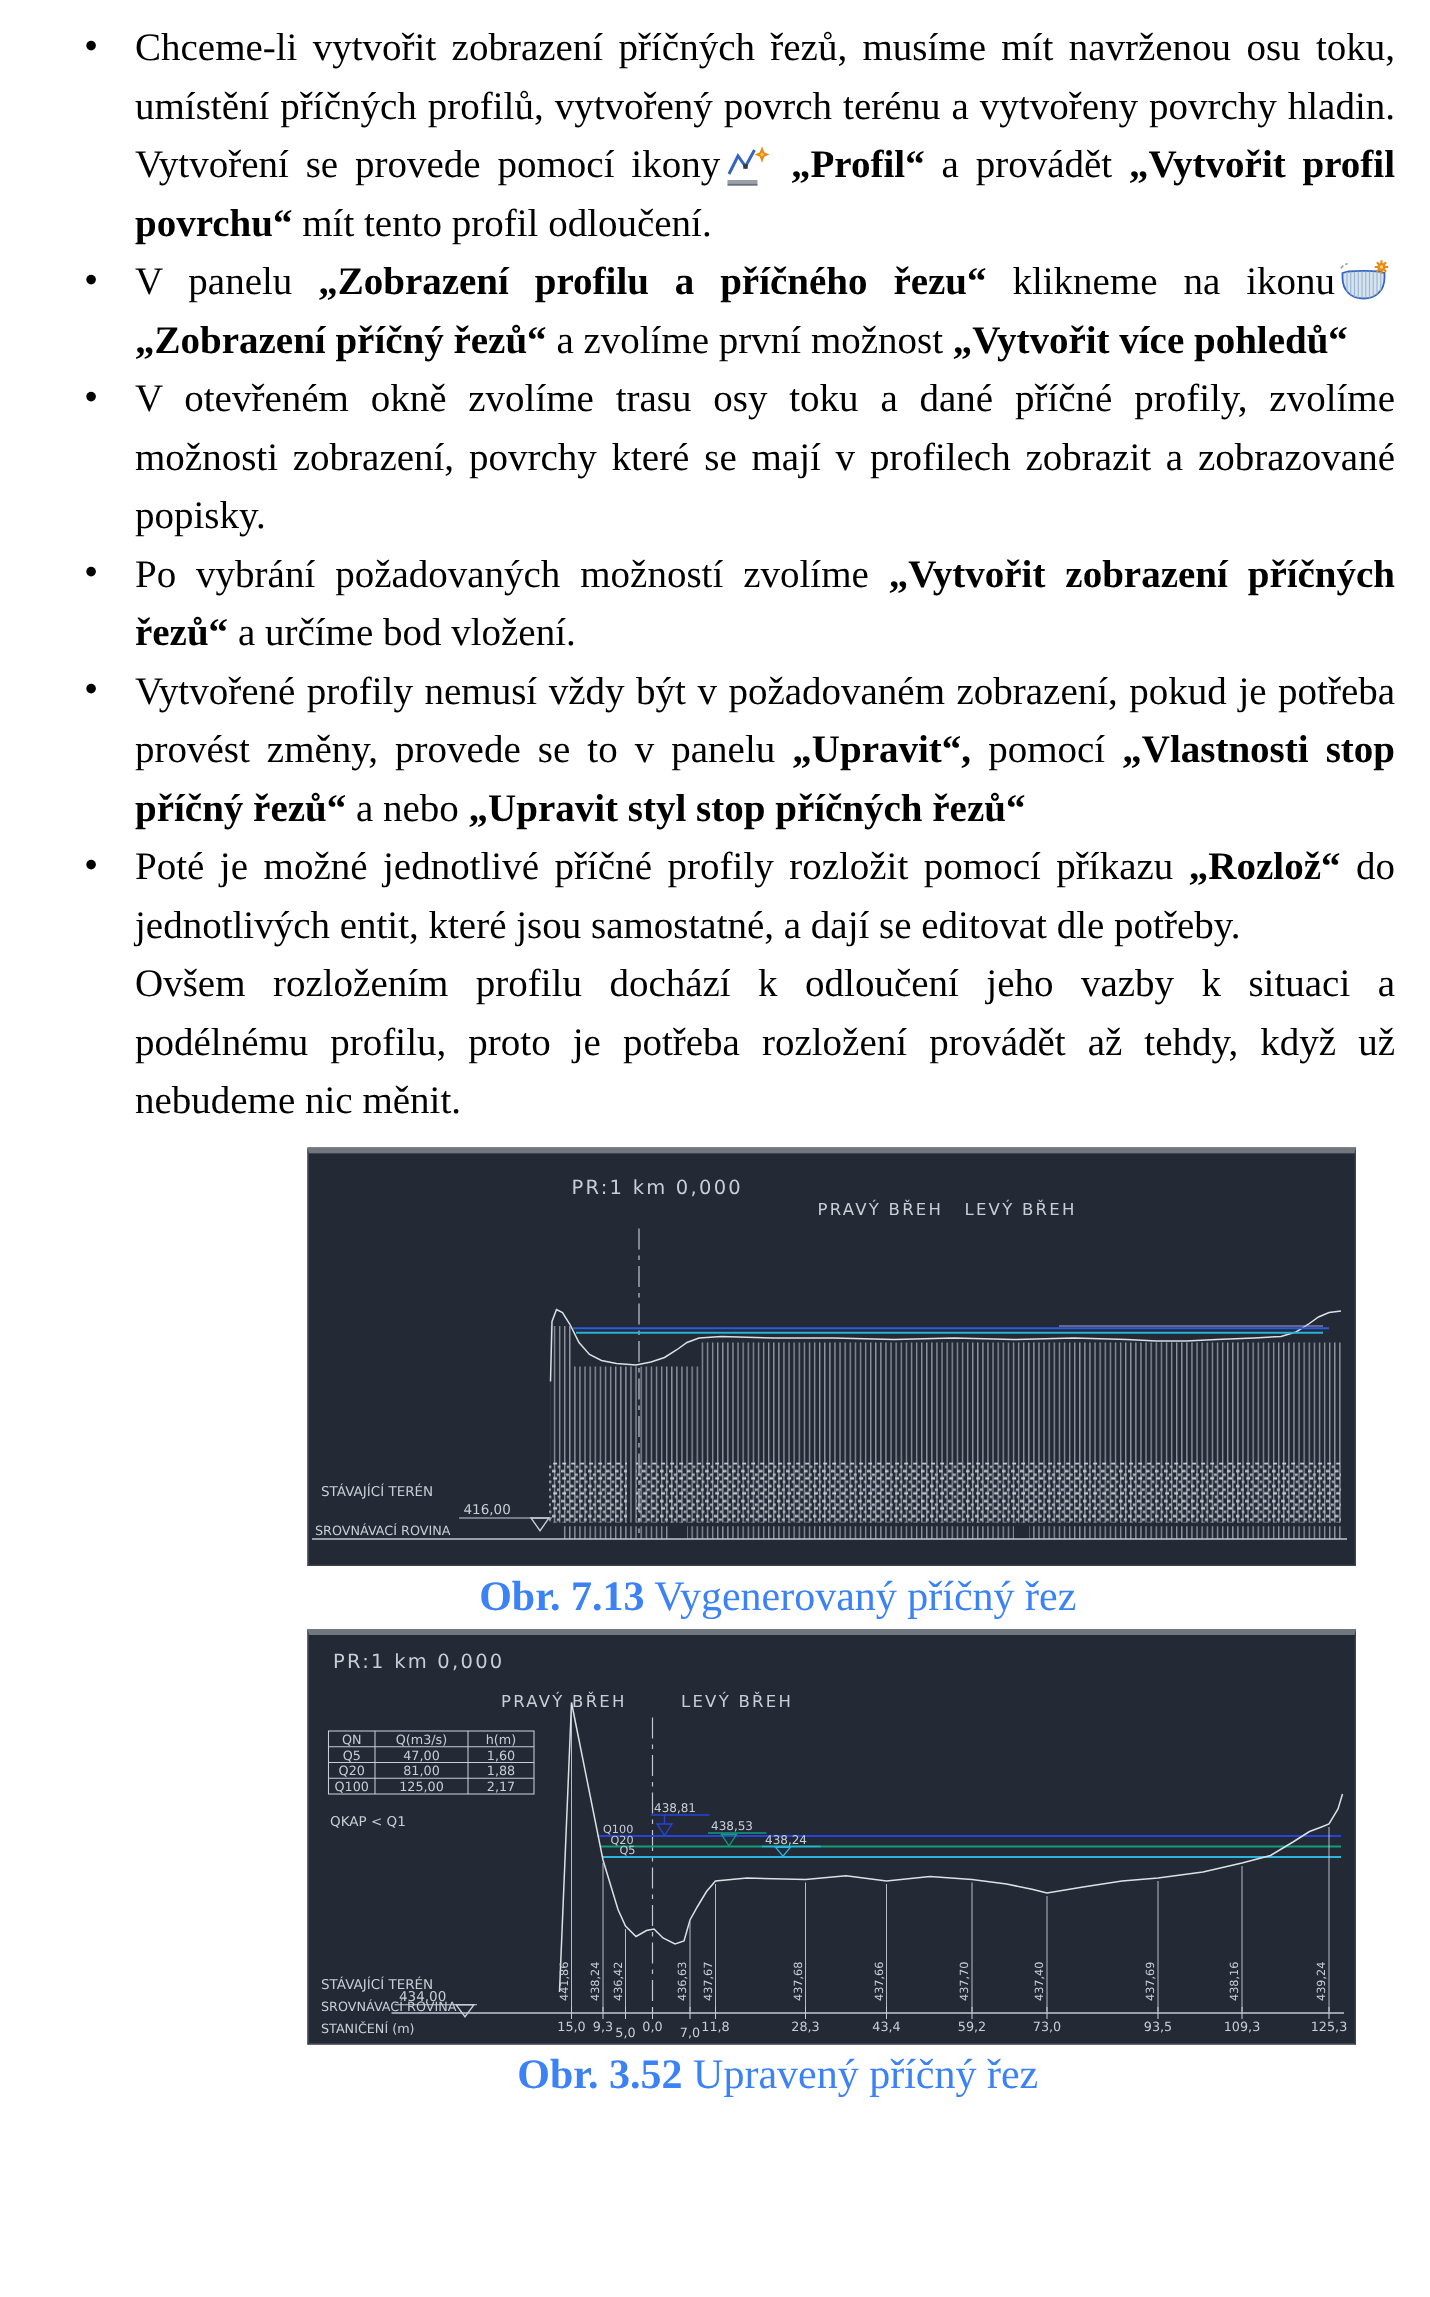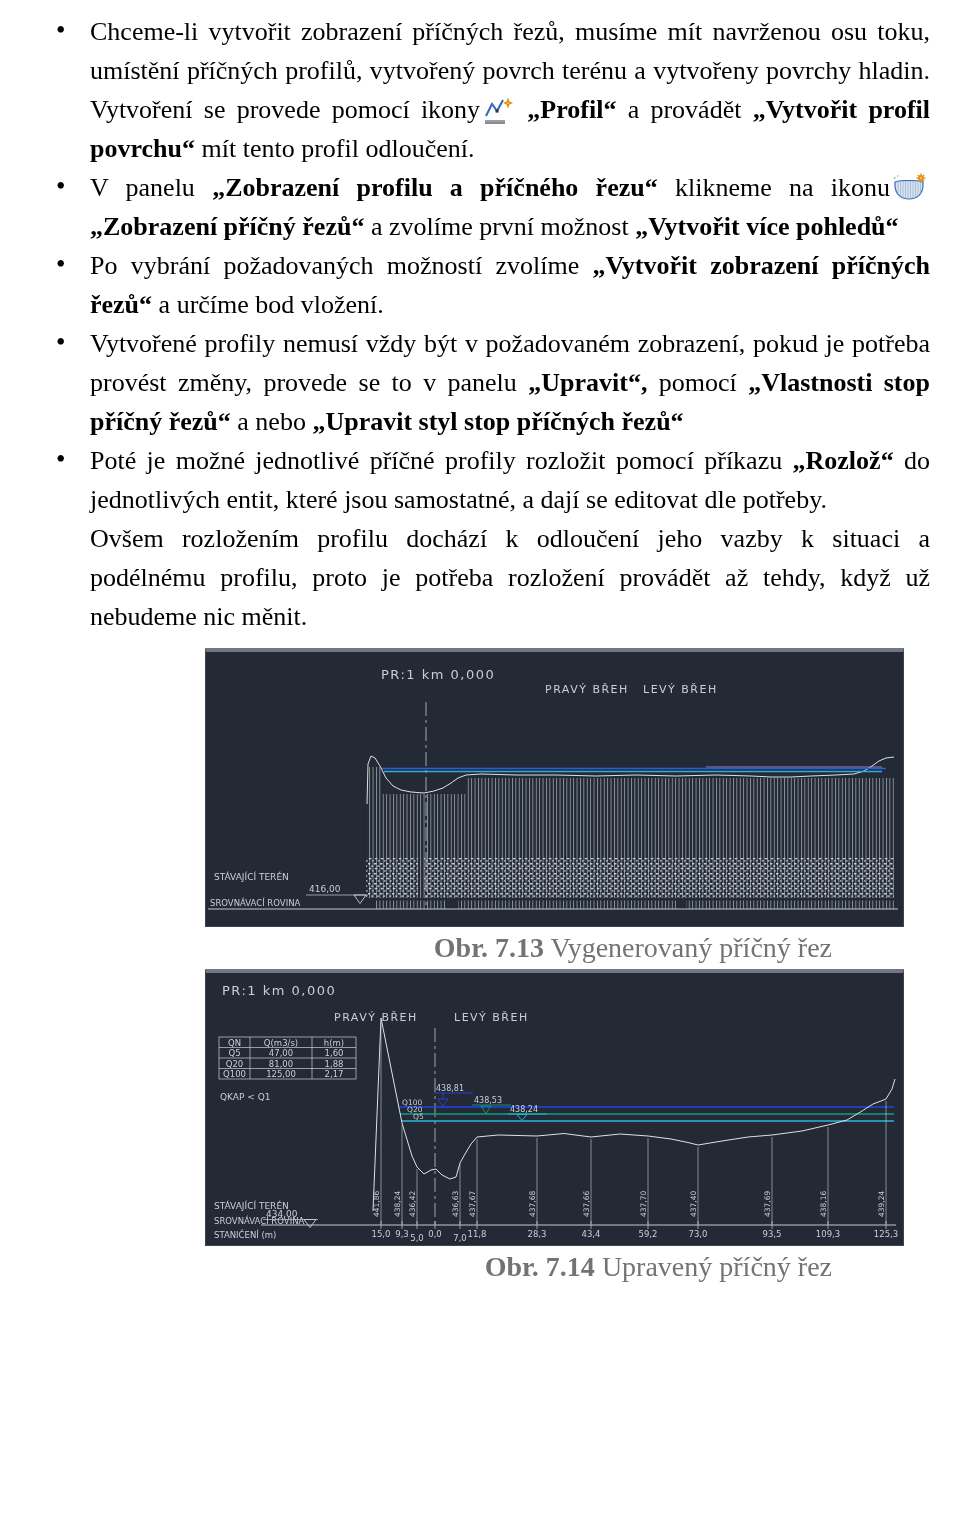--- a/index.html
+++ b/index.html
@@ -16,21 +16,21 @@
   ul.bullets li::before {
     content:"\2022"; position:absolute; left:1px; top:-1px; font-size:27px;
   }
   ul.bullets b { font-weight:bold; }
   p.cont { margin:0; text-align:justify; }
   .inline-icon { display:inline-block; vertical-align:-7px; margin:0 3px; line-height:0; }
   figure { margin:12px 0 0 150px; width:627px; }
   figure.f2 { margin-top:4px; }
   svg.fig { display:block; background:#232a35; border:1px solid #3c434e; border-top:4px solid #71767f; }
   figcaption {
-    font-size:28px; line-height:34px; text-align:right; margin:4px 0 0 0; color:#737373;
+    font-size:28px; line-height:34px; text-align:center; margin:4px 0 0 0; color:#3b82f6;
   }
   figcaption .cap-label { font-weight:bold; }
   
   .ft { fill:#c9ced6; font-family:"DejaVu Sans", sans-serif; }
   .f13t { letter-spacing:1.5px; }
   .f14 { font-size:13px; }
   .f11 { font-size:11px; }
   .f9  { font-size:9px; }
   .f85 { font-size:8.5px; }
   .f8  { font-size:8px; }
@@ -89,20 +89,23 @@
               <line x1="31.1" y1="1.9" x2="24.9" y2="8.1"></line>
             </g>
             <circle cx="28" cy="5" r="2.7" fill="#e78b11"></circle>
             <circle cx="28" cy="5" r="1.1" fill="#f8d08a"></circle>
           </svg></span>
       <b>„Zobrazení příčný řezů“</b>
       <span>a zvolíme první možnost</span>
       <b>„Vytvořit více pohledů“</b>
     </li>
 
+    <li>
+      <span>V otevřeném okně zvolíme trasu osy toku a dané příčné profily, zvolíme možnosti zobrazení, povrchy které se mají v profilech zobrazit a zobrazované popisky.</span>
+    </li>
 
     <li>
       <span>Po vybrání požadovaných možností zvolíme</span>
       <b>„Vytvořit zobrazení příčných řezů“</b>
       <span>a určíme bod vložení.</span>
     </li>
 
     <li>
       <span>Vytvořené profily nemusí vždy být v požadovaném zobrazení, pokud je potřeba provést změny, provede se to v panelu</span>
       <b>„Upravit“,</b>
@@ -299,15 +302,15 @@
 
       <text class="ft f9" x="8" y="236">STÁVAJÍCÍ TERÉN</text>
       <text class="ft f9" x="60" y="244">434,00</text>
       <g>
         <line x1="57" y1="246.5" x2="112" y2="246.5" class="thin"></line>
         <path d="M98,246.5 L110,246.5 L104,254.5 Z" fill="none" stroke="#c9ced6" stroke-width="0.9"></path>
       </g>
       <text class="ft f85" x="8" y="250.5">SROVNÁVACÍ ROVINA</text>
       <text class="ft f85" x="8" y="265">STANIČENÍ  (m)</text>
     </svg>
-    <figcaption><span class="cap-label">Obr. 7.14</span><span> Upravený příčný řez</span></figcaption>
+    <figcaption><span class="cap-label">Obr. 3.52</span><span> Upravený příčný řez</span></figcaption>
   </figure>
 </div>
 
 </body></html>

